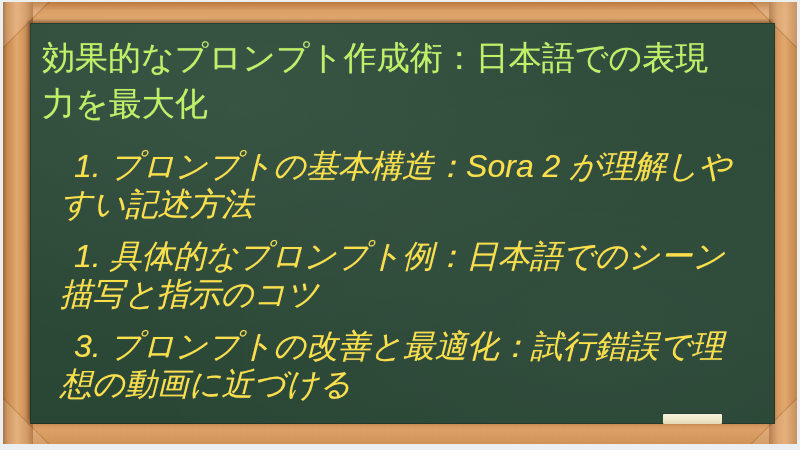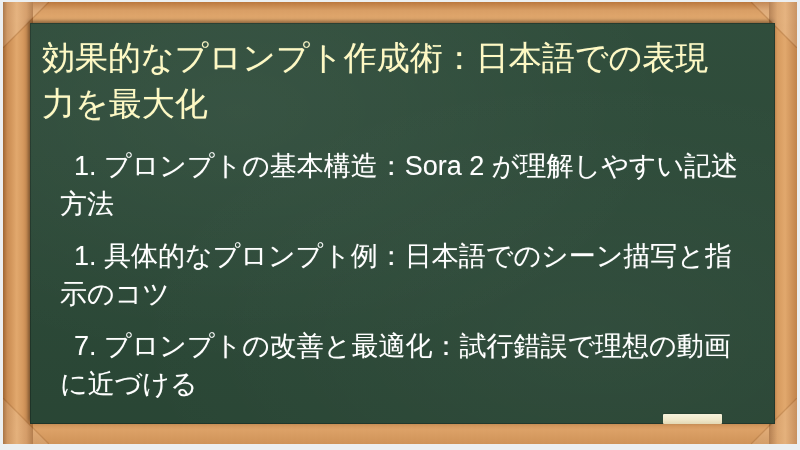--- a/index.html
+++ b/index.html
@@ -126,43 +126,44 @@
 
   
   .content {
     position: absolute;
     left: 0; top: 0; right: 0; bottom: 0;
     padding: 8px 18px 0 8px;
     box-sizing: border-box;
   }
 
   .board-title {
-    color: #fef9c3;
+    color: #bef264;
     font-size: 33px;
     line-height: 46px;
     letter-spacing: 0px;
     margin: 4px 0 0 0;
     padding: 0 20px 0 4px;
     font-weight: 400;
     text-shadow: 0 0 1px rgba(255,255,255,0.35);
   }
 
   .board-list {
     list-style: none;
     margin: 20px 0 0 0;
     padding: 0 18px 0 22px;
   }
   .board-list li {
-    color: #ffffff;
-    font-size: 27px;
+    color: #fde047;
+    font-size: 32px;
     line-height: 38px;
     font-weight: 400;
     margin: 0 0 14px 0;
     text-indent: 14px;
     text-shadow: 0 0 1px rgba(255,255,255,0.30);
+    font-style: italic;
   }
   .board-list li:last-child { margin-bottom: 0; }
 
   
   .chalk-stick {
     position: absolute;
     right: 53px;
     bottom: 0px;
     width: 59px;
     height: 10px;
@@ -189,21 +190,21 @@
 
     <div class="board">
       <div class="board-texture"></div>
 
       <div class="content">
         <h1 class="board-title">効果的なプロンプト作成術：日本語での表現力を最大化</h1>
 
         <ul class="board-list">
           <li>1. プロンプトの基本構造：Sora 2 が理解しやすい記述方法</li>
           <li>1. 具体的なプロンプト例：日本語でのシーン描写と指示のコツ</li>
-          <li>7. プロンプトの改善と最適化：試行錯誤で理想の動画に近づける</li>
+          <li>3. プロンプトの改善と最適化：試行錯誤で理想の動画に近づける</li>
         </ul>
       </div>
 
       <div class="chalk-stick"></div>
     </div>
   </div>
 
 </div>
 
 </body></html>

